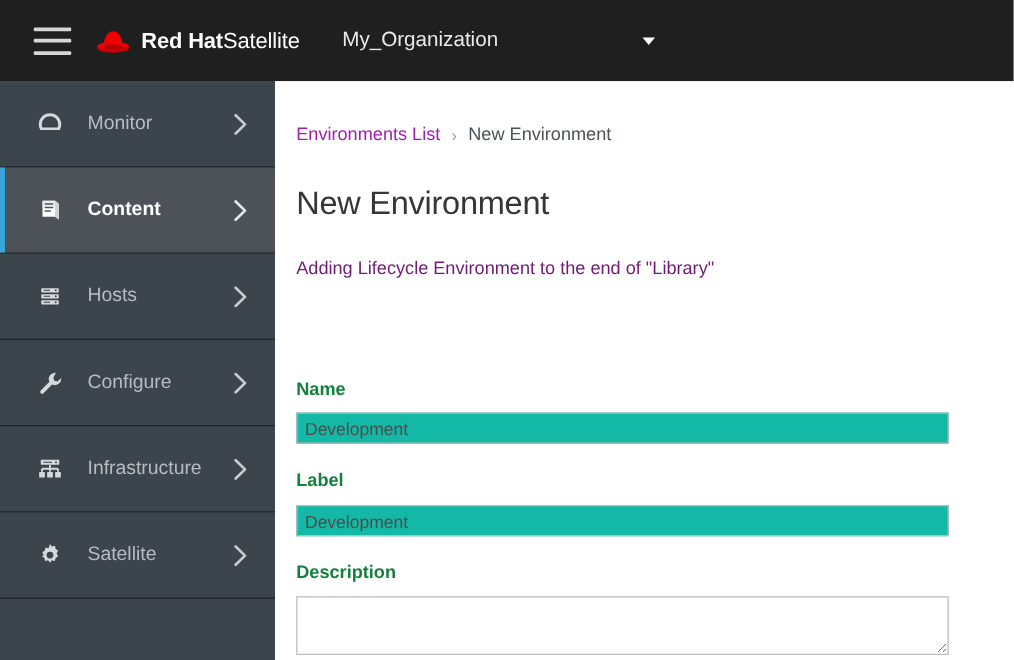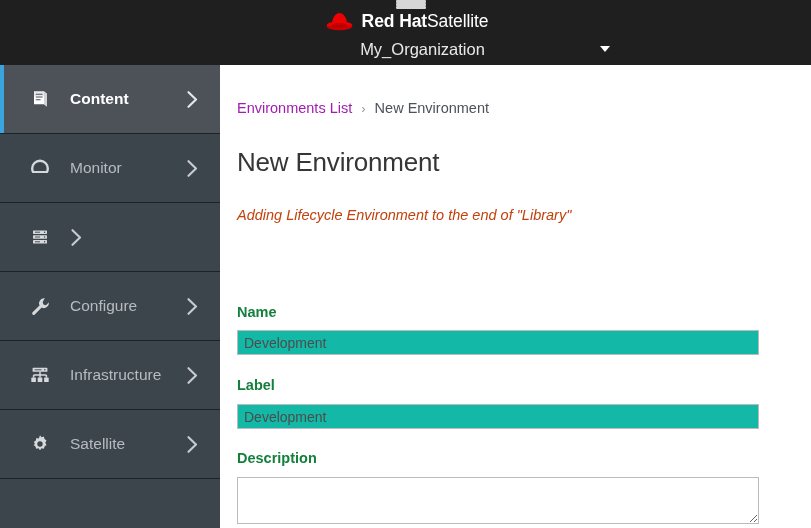--- a/index.html
+++ b/index.html
@@ -9,21 +9,21 @@
     background: #fff;
     font-family: "Liberation Sans", sans-serif;
   }
   #app { position: relative; width: 811px; height: 528px; }
 
   
   #topbar {
     position: absolute; top: 0; left: 0;
     width: 811px; height: 65px;
     background: #1f1f1f;
-    display: flex; align-items: center; flex-direction: column;
+    display: flex; align-items: center;
   }
   #hamburger {
     width: 30px; height: 22px;
     margin-left: 27px; margin-right: 17px;
     display: flex; flex-direction: column; justify-content: space-between;
     cursor: pointer;
   }
   #hamburger span { display: block; height: 3px; width: 30px; background: #d6d6d6; border-radius: 1px; }
 
   #brand { display: flex; align-items: center; height: 100%; cursor: pointer; }
@@ -98,21 +98,21 @@
   #breadcrumb .bc-sep { color: #999; margin: 0 9px; font-size: 13px; }
   #breadcrumb .bc-current { color: #4d5258; }
 
   #page-title {
     position: absolute; top: 82px; left: 17px;
     font-size: 26px; font-weight: normal; color: #363636;
     letter-spacing: -0.2px;
   }
   #page-subtitle {
     position: absolute; top: 142px; left: 17px;
-    font-size: 14.5px; color: #c2410c; white-space: nowrap; font-style: italic;
+    font-size: 14.5px; color: #701a75; white-space: nowrap;
   }
 
   .field-label {
     position: absolute; left: 17px;
     font-size: 14.5px; font-weight: bold; color: #15803d;
   }
   .txt-input {
     position: absolute; left: 17px;
     width: 522px; height: 25px;
     border: 1px solid #bbb;
@@ -167,67 +167,68 @@
 
     <div id="org-select" class="hdr-select">
       <span>My_Organization</span>
       <span class="caret"></span>
     </div>
 
   </div>
 
   <div id="sidebar">
 
-    <div class="nav-item active">
-      <span class="nav-icon">
-        <svg width="24" height="24" viewBox="0 0 24 24">
-          <path d="M6 4.5h10l3 2.4v12.6l-3-2.2H6z" fill="#ffffff"></path>
-          <path d="M6 4.5h10l3 2.4-3 2.3H6z" fill="#e8eaec"></path>
-          <path d="M8.2 7.2h6M8.2 10h6M8.2 12.8h4" stroke="#4d5258" stroke-width="1.1" stroke-linecap="round"></path>
-          <path d="M16 4.5l3 2.4v12.6l-3-2.2z" fill="#cfd3d6"></path>
-        </svg>
-      </span>
-      <span class="nav-label">Content</span>
-      <span class="nav-chev">
-        <svg width="11" height="17" viewBox="0 0 11 17">
-            <path d="M1.5 1.2L9 8.5l-7.5 7.3" stroke="#e6e9eb" stroke-width="2.1" fill="none" stroke-linecap="round" stroke-linejoin="round"></path>
-          </svg>
-      </span>
-    </div>
-
     <div class="nav-item">
       <span class="nav-icon">
         <svg width="24" height="24" viewBox="0 0 24 24">
           <path d="M12 3.5A9 9 0 0 0 3 12.5a9 9 0 0 0 1.2 4.5h15.6A9 9 0 0 0 21 12.5a9 9 0 0 0-9-9zm0 2.4a6.6 6.6 0 0 1 6.6 6.6 6.5 6.5 0 0 1-.5 2.5H5.9a6.5 6.5 0 0 1-.5-2.5A6.6 6.6 0 0 1 12 5.9z" fill="#d6d9db"></path>
           <circle cx="8.2" cy="11" r="1.5" fill="#3c444c"></circle>
           <circle cx="12" cy="8.6" r="1.4" fill="#3c444c"></circle>
           <circle cx="15.8" cy="11" r="1.4" fill="#3c444c"></circle>
           <path d="M12 13.6l4.2-3.2-2.8 4.2z" fill="#3c444c"></path>
         </svg>
       </span>
       <span class="nav-label">Monitor</span>
       <span class="nav-chev">
         <svg width="11" height="17" viewBox="0 0 11 17">
             <path d="M1.5 1.2L9 8.5l-7.5 7.3" stroke="#c8cccf" stroke-width="2.1" fill="none" stroke-linecap="round" stroke-linejoin="round"></path>
+          </svg>
+      </span>
+    </div>
+
+    <div class="nav-item active">
+      <span class="nav-icon">
+        <svg width="24" height="24" viewBox="0 0 24 24">
+          <path d="M6 4.5h10l3 2.4v12.6l-3-2.2H6z" fill="#ffffff"></path>
+          <path d="M6 4.5h10l3 2.4-3 2.3H6z" fill="#e8eaec"></path>
+          <path d="M8.2 7.2h6M8.2 10h6M8.2 12.8h4" stroke="#4d5258" stroke-width="1.1" stroke-linecap="round"></path>
+          <path d="M16 4.5l3 2.4v12.6l-3-2.2z" fill="#cfd3d6"></path>
+        </svg>
+      </span>
+      <span class="nav-label">Content</span>
+      <span class="nav-chev">
+        <svg width="11" height="17" viewBox="0 0 11 17">
+            <path d="M1.5 1.2L9 8.5l-7.5 7.3" stroke="#e6e9eb" stroke-width="2.1" fill="none" stroke-linecap="round" stroke-linejoin="round"></path>
           </svg>
       </span>
     </div>
 
     <div class="nav-item">
       <span class="nav-icon">
         <svg width="24" height="24" viewBox="0 0 24 24">
           <rect x="5" y="5.5" width="14" height="3.4" rx="0.6" fill="#d6d9db"></rect>
           <rect x="5" y="10.3" width="14" height="3.4" rx="0.6" fill="#d6d9db"></rect>
           <rect x="5" y="15.1" width="14" height="3.4" rx="0.6" fill="#d6d9db"></rect>
           <circle cx="16.6" cy="7.2" r="0.75" fill="#3c444c"></circle>
           <circle cx="16.6" cy="12" r="0.75" fill="#3c444c"></circle>
           <circle cx="16.6" cy="16.8" r="0.75" fill="#3c444c"></circle>
           <path d="M7 7.2h5M7 12h5M7 16.8h5" stroke="#3c444c" stroke-width="0.9"></path>
         </svg>
       </span>
+      <span class="nav-label">Hosts</span>
       <span class="nav-chev">
         <svg width="11" height="17" viewBox="0 0 11 17">
             <path d="M1.5 1.2L9 8.5l-7.5 7.3" stroke="#c8cccf" stroke-width="2.1" fill="none" stroke-linecap="round" stroke-linejoin="round"></path>
           </svg>
       </span>
     </div>
 
     <div class="nav-item">
       <span class="nav-icon">
         <svg width="24" height="24" viewBox="0 0 24 24">

